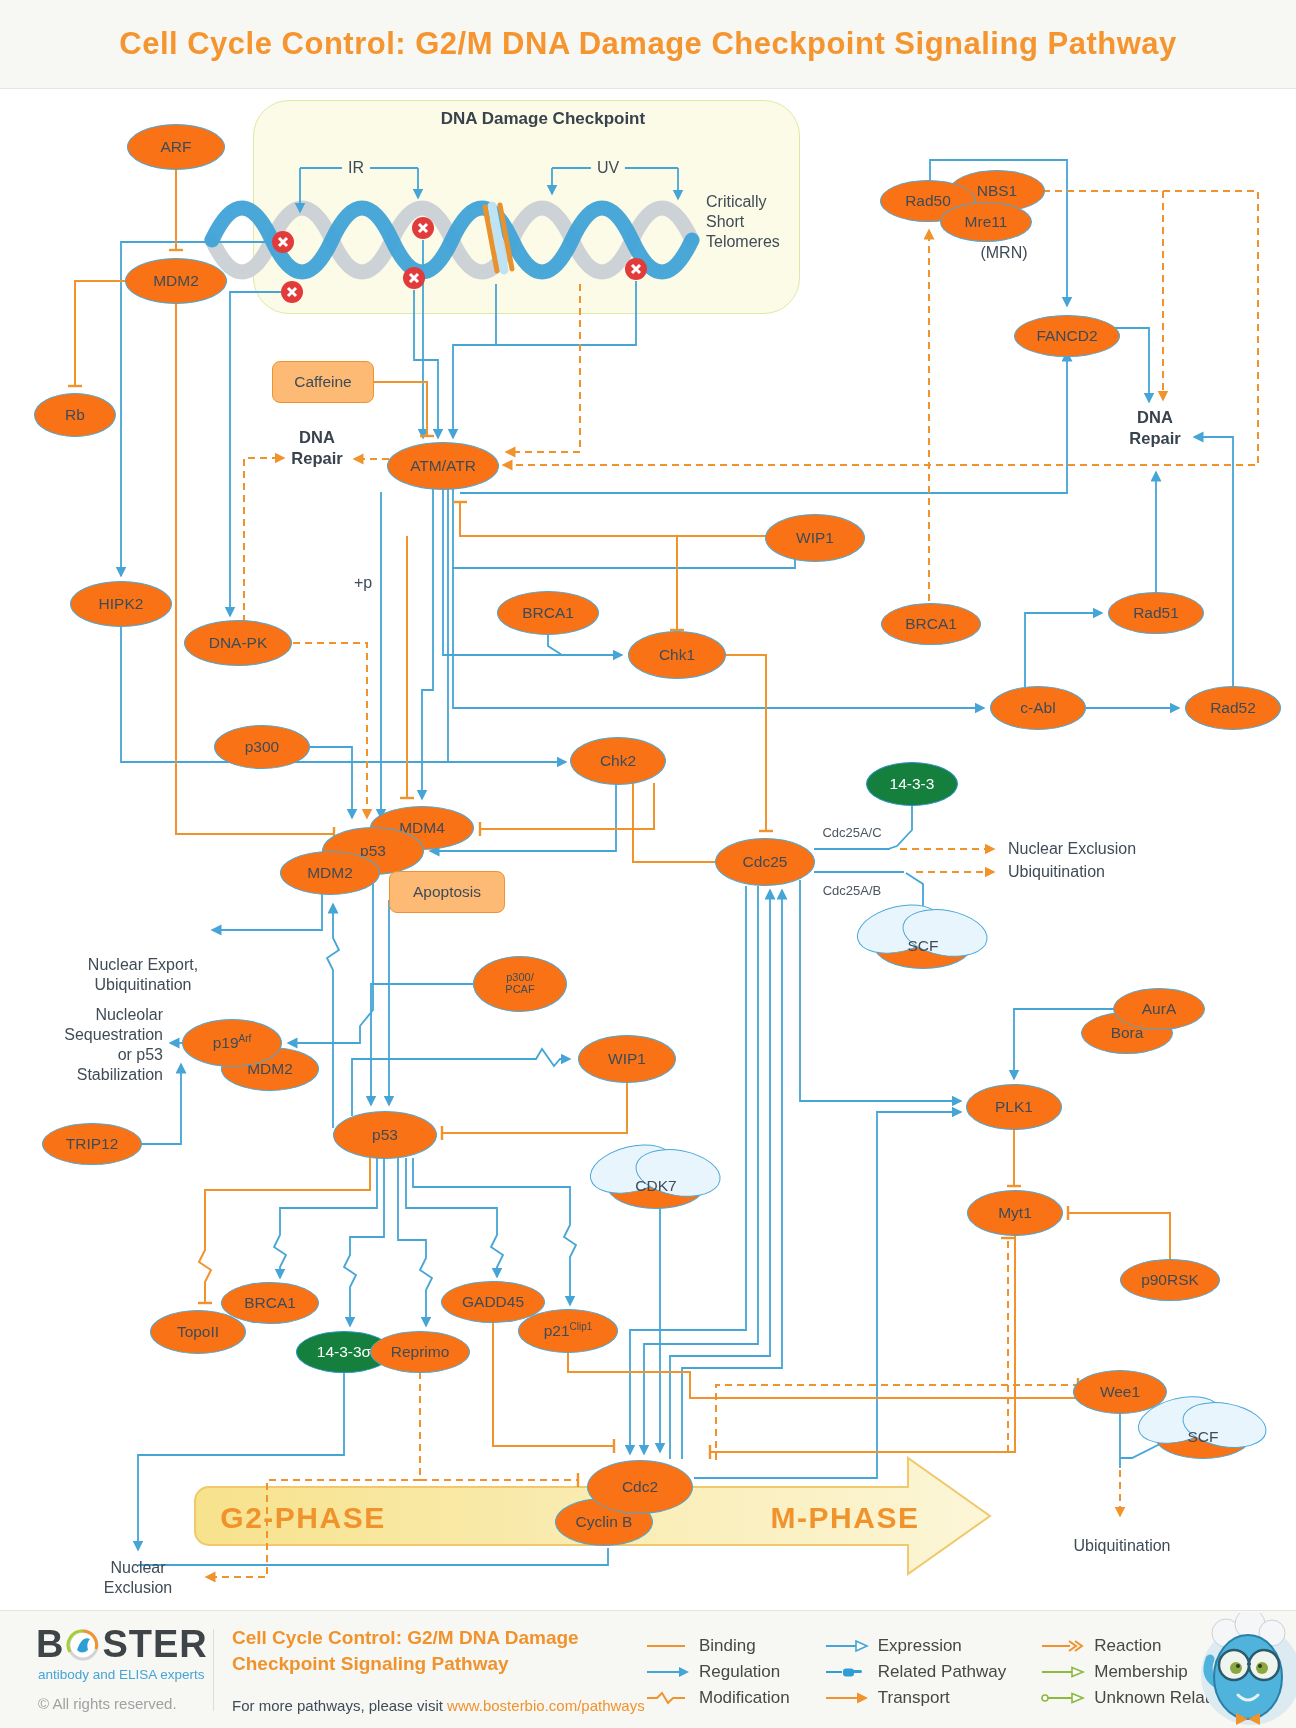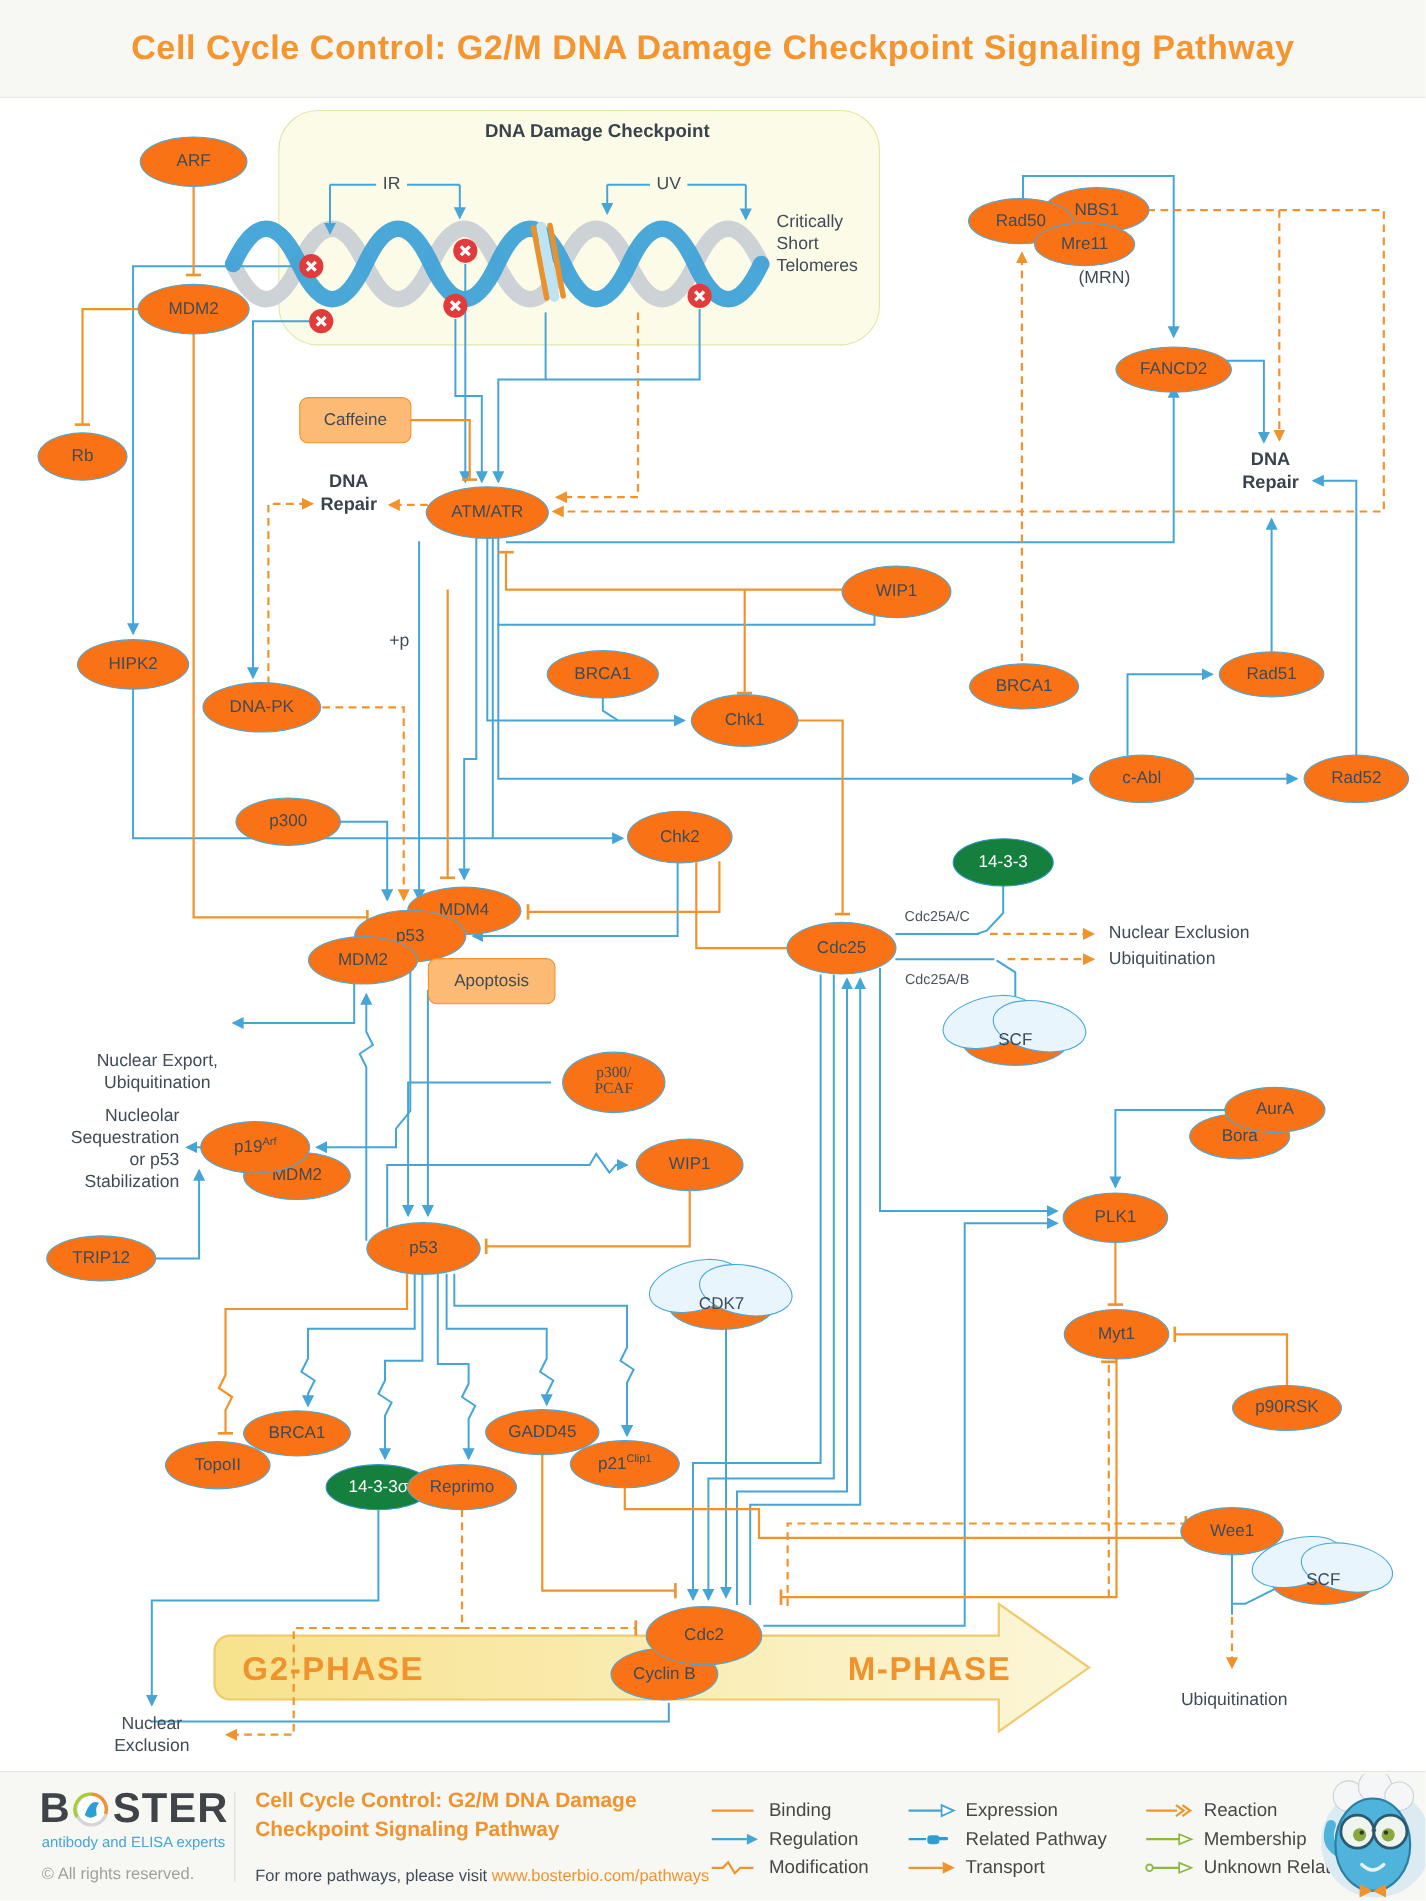--- a/index.html
+++ b/index.html
@@ -308,21 +308,21 @@
       </div>
       <div class="node " style="left: 232px; top: 1043px; width: 98px; height: 46px;">
         <span>p19<sup>Arf</sup></span>
       </div>
       <div class="node " style="left: 92px; top: 1144px; width: 98px; height: 40px;">
         <span>TRIP12</span>
       </div>
       <div class="node " style="left: 385px; top: 1135px; width: 102px; height: 46px;">
         <span>p53</span>
       </div>
-      <div class="node " style="left: 558px; top: 984px; width: 92px; height: 54px; font-size: 14px; font-family: Liberation Serif, serif;">
+      <div class="node " style="left: 520px; top: 984px; width: 92px; height: 54px; font-size: 11px;">
         <span>p300/
 PCAF</span>
       </div>
       <div class="node " style="left: 627px; top: 1059px; width: 96px; height: 46px;">
         <span>WIP1</span>
       </div>
       <div class="node cluster" style="left: 656px; top: 1186px; width: 96px; height: 44px;">
         <span>CDK7</span>
       </div>
       <div class="node " style="left: 1127px; top: 1033px; width: 90px; height: 40px;">

